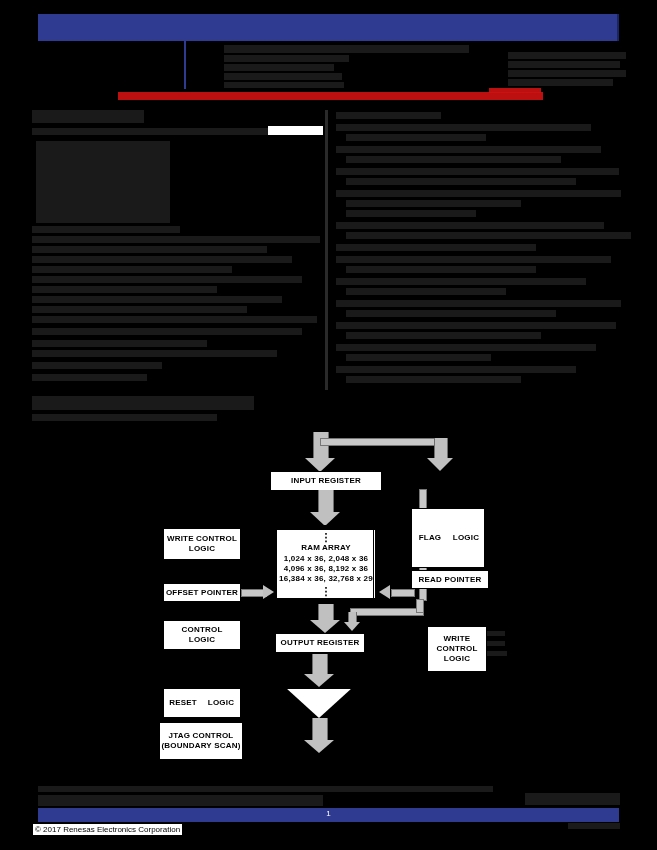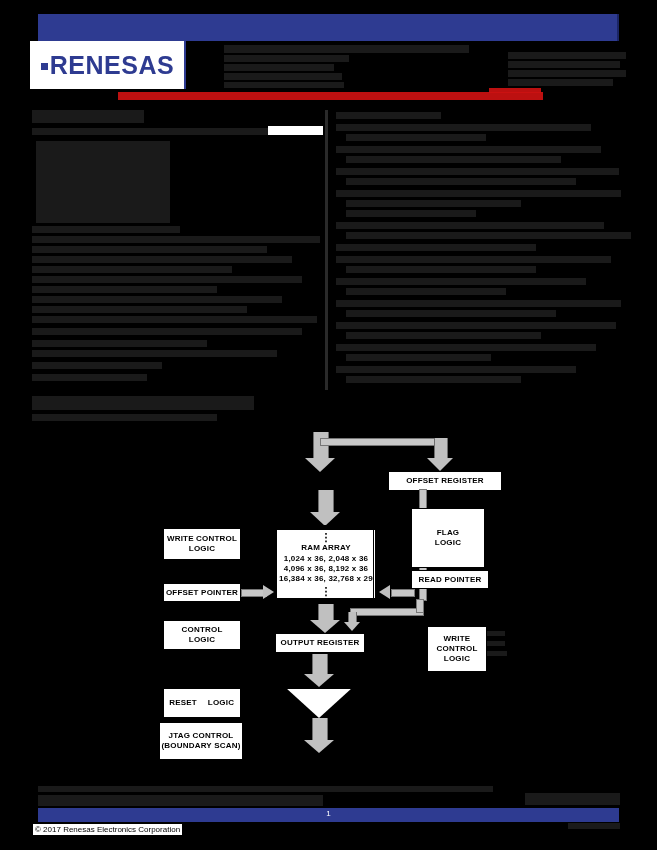--- a/index.html
+++ b/index.html
@@ -55,23 +55,20 @@
        font-family:"Liberation Sans", sans-serif;}
 </style>
 </head>
 <body>
 
 <div class="page">
 
   <div class="hdr-bar"></div>
   <div class="hdr-bar-edge"></div>
 
-  <div class="logo-box">
-    <div class="logo-txt"><span class="logo-sq"></span><span>RENESAS</span></div>
-  </div>
   <div class="rd" style="left:184px;top:41px;width:2px;height:48px;background:#2E3B91;"></div>
 
   <div class="rd" style="left:224px;top:45px;width:245px;height:8px;"></div>
   <div class="rd" style="left:224px;top:55px;width:125px;height:7px;"></div>
   <div class="rd" style="left:224px;top:64px;width:110px;height:7px;"></div>
   <div class="rd" style="left:224px;top:73px;width:118px;height:7px;"></div>
   <div class="rd" style="left:224px;top:82px;width:120px;height:6px;"></div>
 
   <div class="rd" style="left:508px;top:52px;width:118px;height:7px;"></div>
   <div class="rd" style="left:508px;top:61px;width:112px;height:7px;"></div>
@@ -145,33 +142,33 @@
     </div>
     <div class="tri-d" style="left:305px;top:28px;border-left-width:15px;border-right-width:15px;border-top-width:14px;"></div>
 
     <div class="bus" style="left:320px;top:8px;width:120px;height:6px;"></div>
 
     <div class="arrow-d" style="left:434px;top:8px;">
       <i style="width:12px;height:20px;"></i>
     </div>
     <div class="tri-d" style="left:427px;top:28px;border-left-width:13px;border-right-width:13px;border-top-width:13px;"></div>
 
-
-    <div class="bx" style="left:388px;top:41px;width:112px;height:18px;">
-      <span>OFFSET REGISTER</span>
-    </div>
+    <div class="bx" style="left:270px;top:41px;width:110px;height:18px;">
+      <span>INPUT REGISTER</span>
+    </div>
+
 
     <div class="bus" style="left:419px;top:59px;width:6px;height:110px;"></div>
 
     <div class="arrow-d" style="left:318px;top:60px;">
       <i style="width:14px;height:22px;"></i>
     </div>
     <div class="tri-d" style="left:310px;top:82px;border-left-width:15px;border-right-width:15px;border-top-width:14px;"></div>
 
-    <div class="bx" style="left:411px;top:78px;width:72px;height:58px;flex-direction:column;">
+    <div class="bx" style="left:411px;top:78px;width:72px;height:58px;flex-direction:row;">
       <span>FLAG</span>
       <span>LOGIC</span>
     </div>
 
     <div class="ramline" style="left:276px;top:95px;width:98px;"></div>
     <div class="ramline" style="left:276px;top:98px;width:98px;"></div>
     <div class="bx" style="left:276px;top:100px;width:98px;height:68px;flex-direction:column;border-top:none;border-bottom:none;">
       <span class="dots" style="position:static;margin-bottom:3px;">⋮</span>
       <span class="ramtxt">RAM ARRAY</span>
       <span class="ramtxt">1,024 x 36, 2,048 x 36</span>

